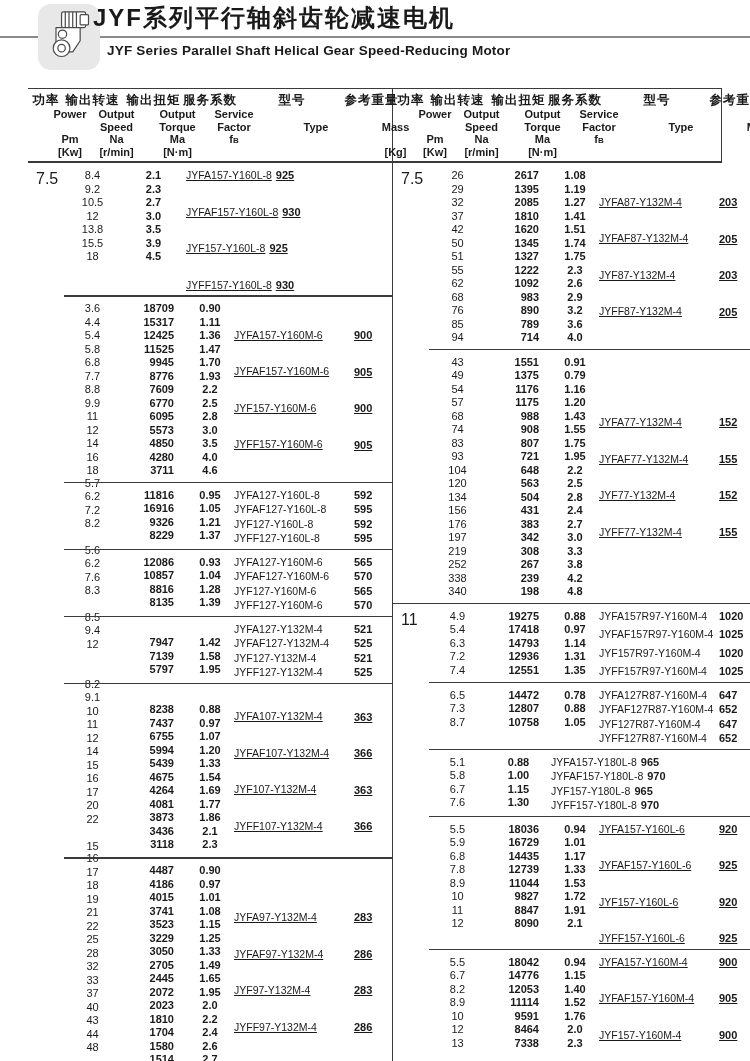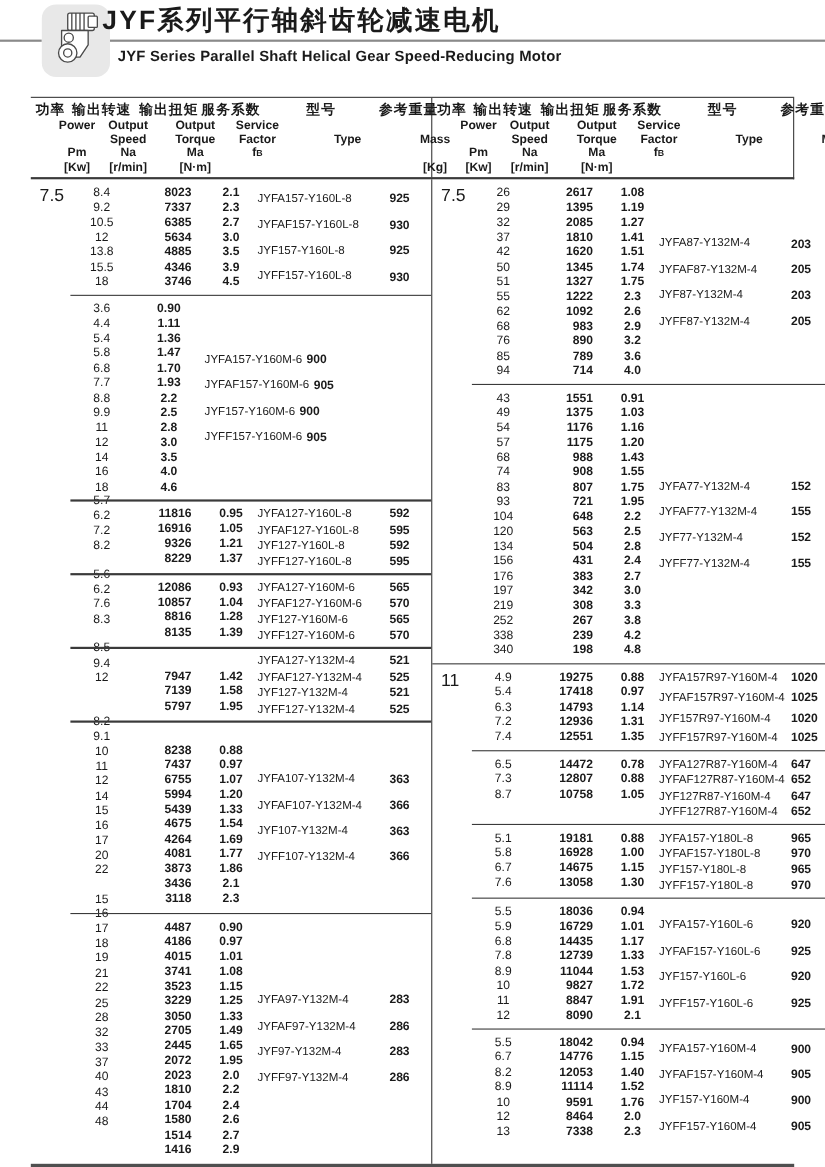--- a/index.html
+++ b/index.html
@@ -40,21 +40,21 @@
   .block.sep-full::before  { content:""; position:absolute; top:-1px; left:0;    right:0; height:1.5px; background:#3a3a3a; }
 
   .power-val { font-size:16px; padding:1px 0 0 8px; }
   .v { height:13.5px; line-height:13.5px; font-size:11px; white-space:nowrap; }
   .v.speed  { text-align:center; }
   .v.torque { text-align:right; padding-right:12px; font-weight:700; }
   .v.factor { text-align:center; font-weight:700; }
   .v.straddle { margin-top:-12px; }
 
   .c-models { display:flex; flex-direction:column; justify-content:center; gap:2px; }
-  .c-models.spread    { gap:11px; }
+  .c-models.spread    { gap:24px;text-decoration:underline; }
   .c-models.spread-sm { gap:6px; }
   .mrow  { display:flex; align-items:center; }
   .mtype { flex:1; font-size:10.5px; line-height:12.5px; white-space:nowrap; }
   .mmass { width:42px; font-size:11px; font-weight:700; padding-left:4px; white-space:nowrap; }
 </style>
 </head>
 <body>
 
 <div class="page">
 
@@ -178,29 +178,20 @@
             </div>
             <div class="c c-speed">
               <div class="v speed">8.4</div>
               <div class="v speed">9.2</div>
               <div class="v speed">10.5</div>
               <div class="v speed">12</div>
               <div class="v speed">13.8</div>
               <div class="v speed">15.5</div>
               <div class="v speed">18</div>
             </div>
-            <div class="c c-torque">
-              <div class="v torque">8023</div>
-              <div class="v torque">7337</div>
-              <div class="v torque">6385</div>
-              <div class="v torque">5634</div>
-              <div class="v torque">4885</div>
-              <div class="v torque">4346</div>
-              <div class="v torque">3746</div>
-            </div>
             <div class="c c-factor">
               <div class="v factor">2.1</div>
               <div class="v factor">2.3</div>
               <div class="v factor">2.7</div>
               <div class="v factor">3.0</div>
               <div class="v factor">3.5</div>
               <div class="v factor">3.9</div>
               <div class="v factor">4.5</div>
             </div>
             <div class="c c-models spread">
@@ -231,20 +222,35 @@
               <div class="v speed">5.8</div>
               <div class="v speed">6.8</div>
               <div class="v speed">7.7</div>
               <div class="v speed">8.8</div>
               <div class="v speed">9.9</div>
               <div class="v speed">11</div>
               <div class="v speed">12</div>
               <div class="v speed">14</div>
               <div class="v speed">16</div>
               <div class="v speed">18</div>
+            </div>
+            <div class="c c-torque">
+              <div class="v torque">18709</div>
+              <div class="v torque">15317</div>
+              <div class="v torque">12425</div>
+              <div class="v torque">11525</div>
+              <div class="v torque">9945</div>
+              <div class="v torque">8776</div>
+              <div class="v torque">7609</div>
+              <div class="v torque">6770</div>
+              <div class="v torque">6095</div>
+              <div class="v torque">5573</div>
+              <div class="v torque">4850</div>
+              <div class="v torque">4280</div>
+              <div class="v torque">3711</div>
             </div>
             <div class="c c-factor">
               <div class="v factor">0.90</div>
               <div class="v factor">1.11</div>
               <div class="v factor">1.36</div>
               <div class="v factor">1.47</div>
               <div class="v factor">1.70</div>
               <div class="v factor">1.93</div>
               <div class="v factor">2.2</div>
               <div class="v factor">2.5</div>
@@ -634,21 +640,21 @@
               <div class="v torque">431</div>
               <div class="v torque">383</div>
               <div class="v torque">342</div>
               <div class="v torque">308</div>
               <div class="v torque">267</div>
               <div class="v torque">239</div>
               <div class="v torque">198</div>
             </div>
             <div class="c c-factor">
               <div class="v factor">0.91</div>
-              <div class="v factor">1.03</div>
+              <div class="v factor">0.79</div>
               <div class="v factor">1.16</div>
               <div class="v factor">1.20</div>
               <div class="v factor">1.43</div>
               <div class="v factor">1.55</div>
               <div class="v factor">1.75</div>
               <div class="v factor">1.95</div>
               <div class="v factor">2.2</div>
               <div class="v factor">2.5</div>
               <div class="v factor">2.8</div>
               <div class="v factor">2.4</div>
@@ -759,26 +765,20 @@
             </div>
           </div>
           <div class="block sep-inset">
             <div class="c c-power"></div>
             <div class="c c-speed">
               <div class="v speed">5.1</div>
               <div class="v speed">5.8</div>
               <div class="v speed">6.7</div>
               <div class="v speed">7.6</div>
             </div>
-            <div class="c c-torque">
-              <div class="v torque">19181</div>
-              <div class="v torque">16928</div>
-              <div class="v torque">14675</div>
-              <div class="v torque">13058</div>
-            </div>
             <div class="c c-factor">
               <div class="v factor">0.88</div>
               <div class="v factor">1.00</div>
               <div class="v factor">1.15</div>
               <div class="v factor">1.30</div>
             </div>
             <div class="c c-models">
               <div class="mrow">
                 <span class="mtype">JYFA157-Y180L-8</span>
                 <span class="mmass">965</span>

